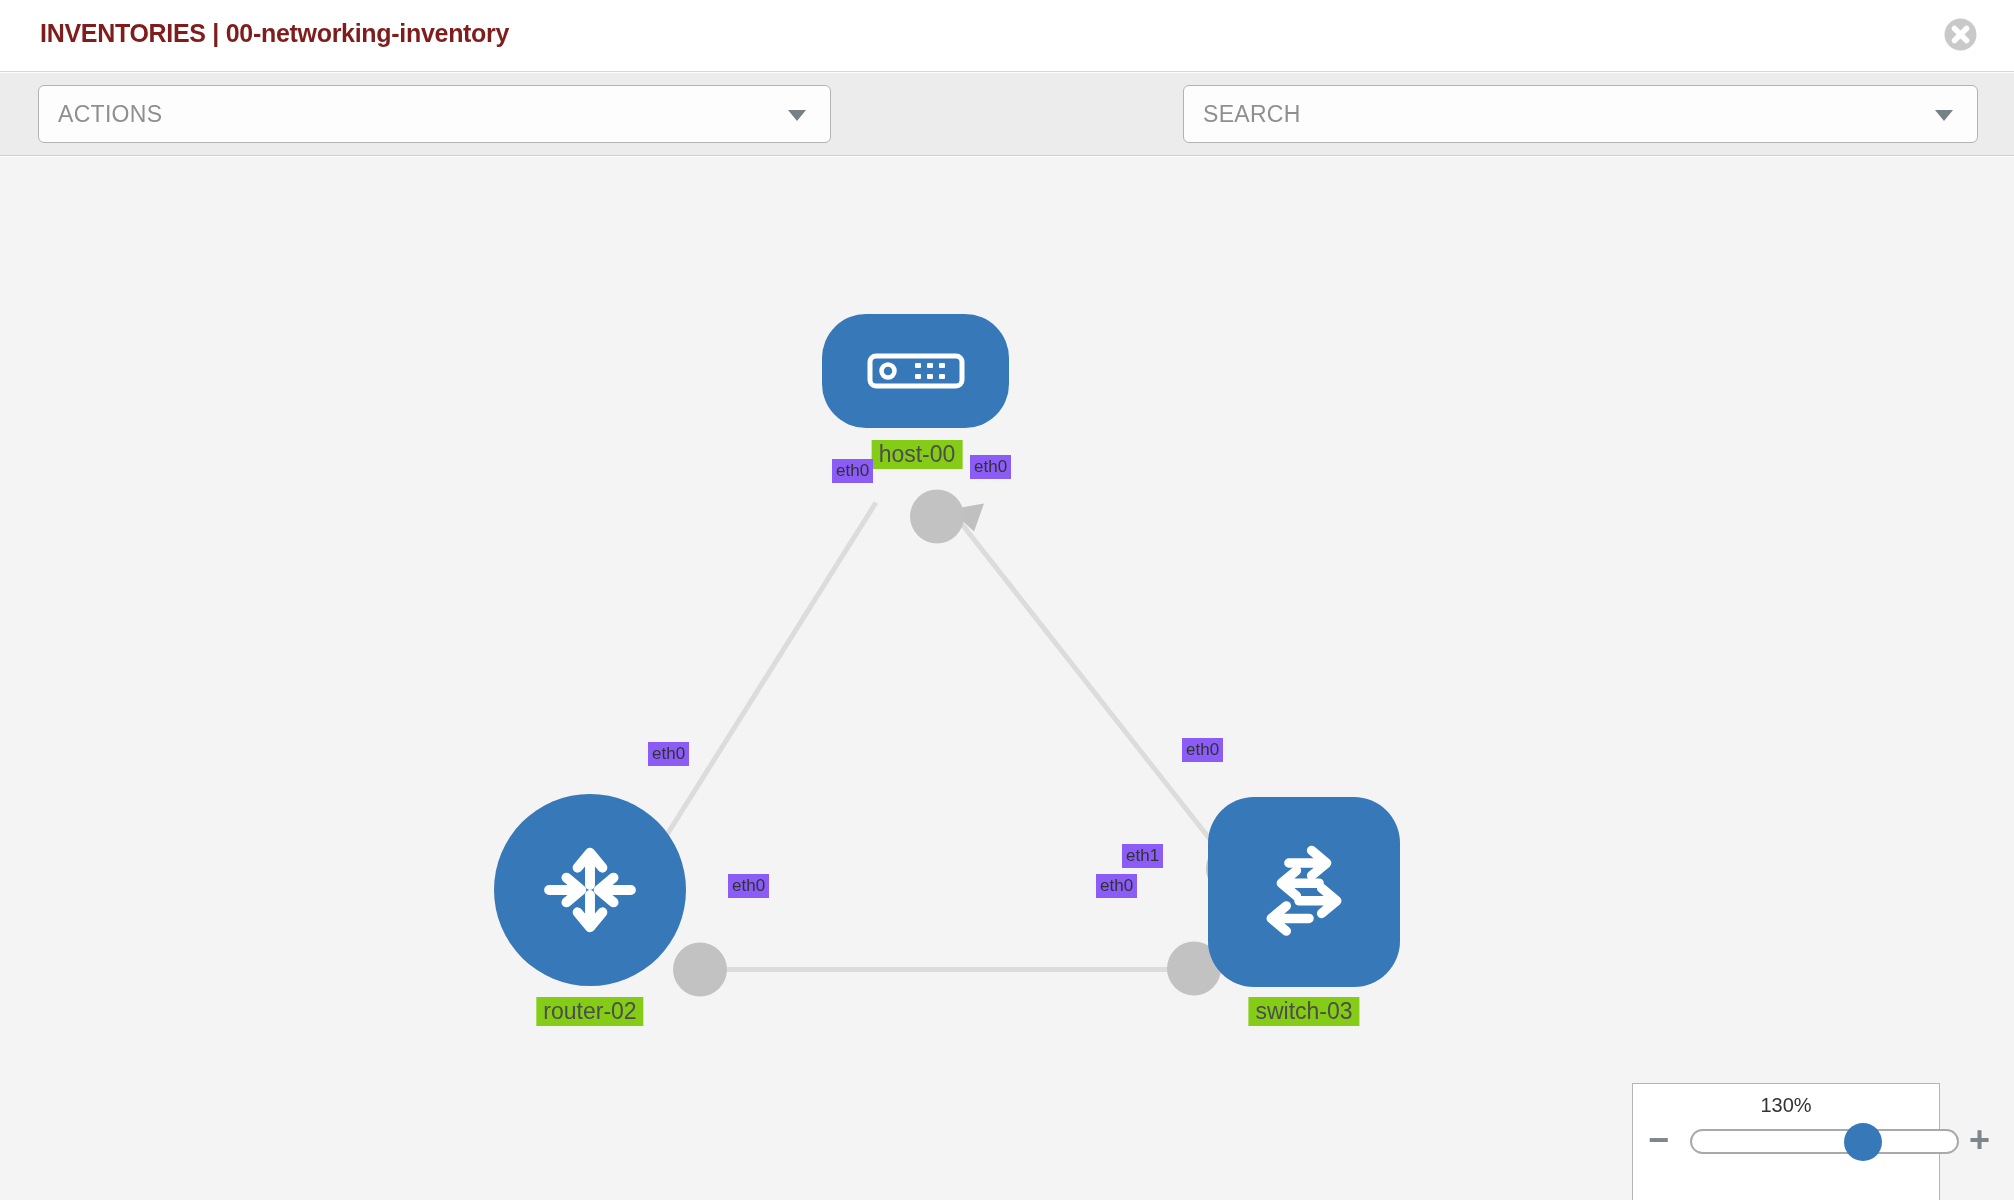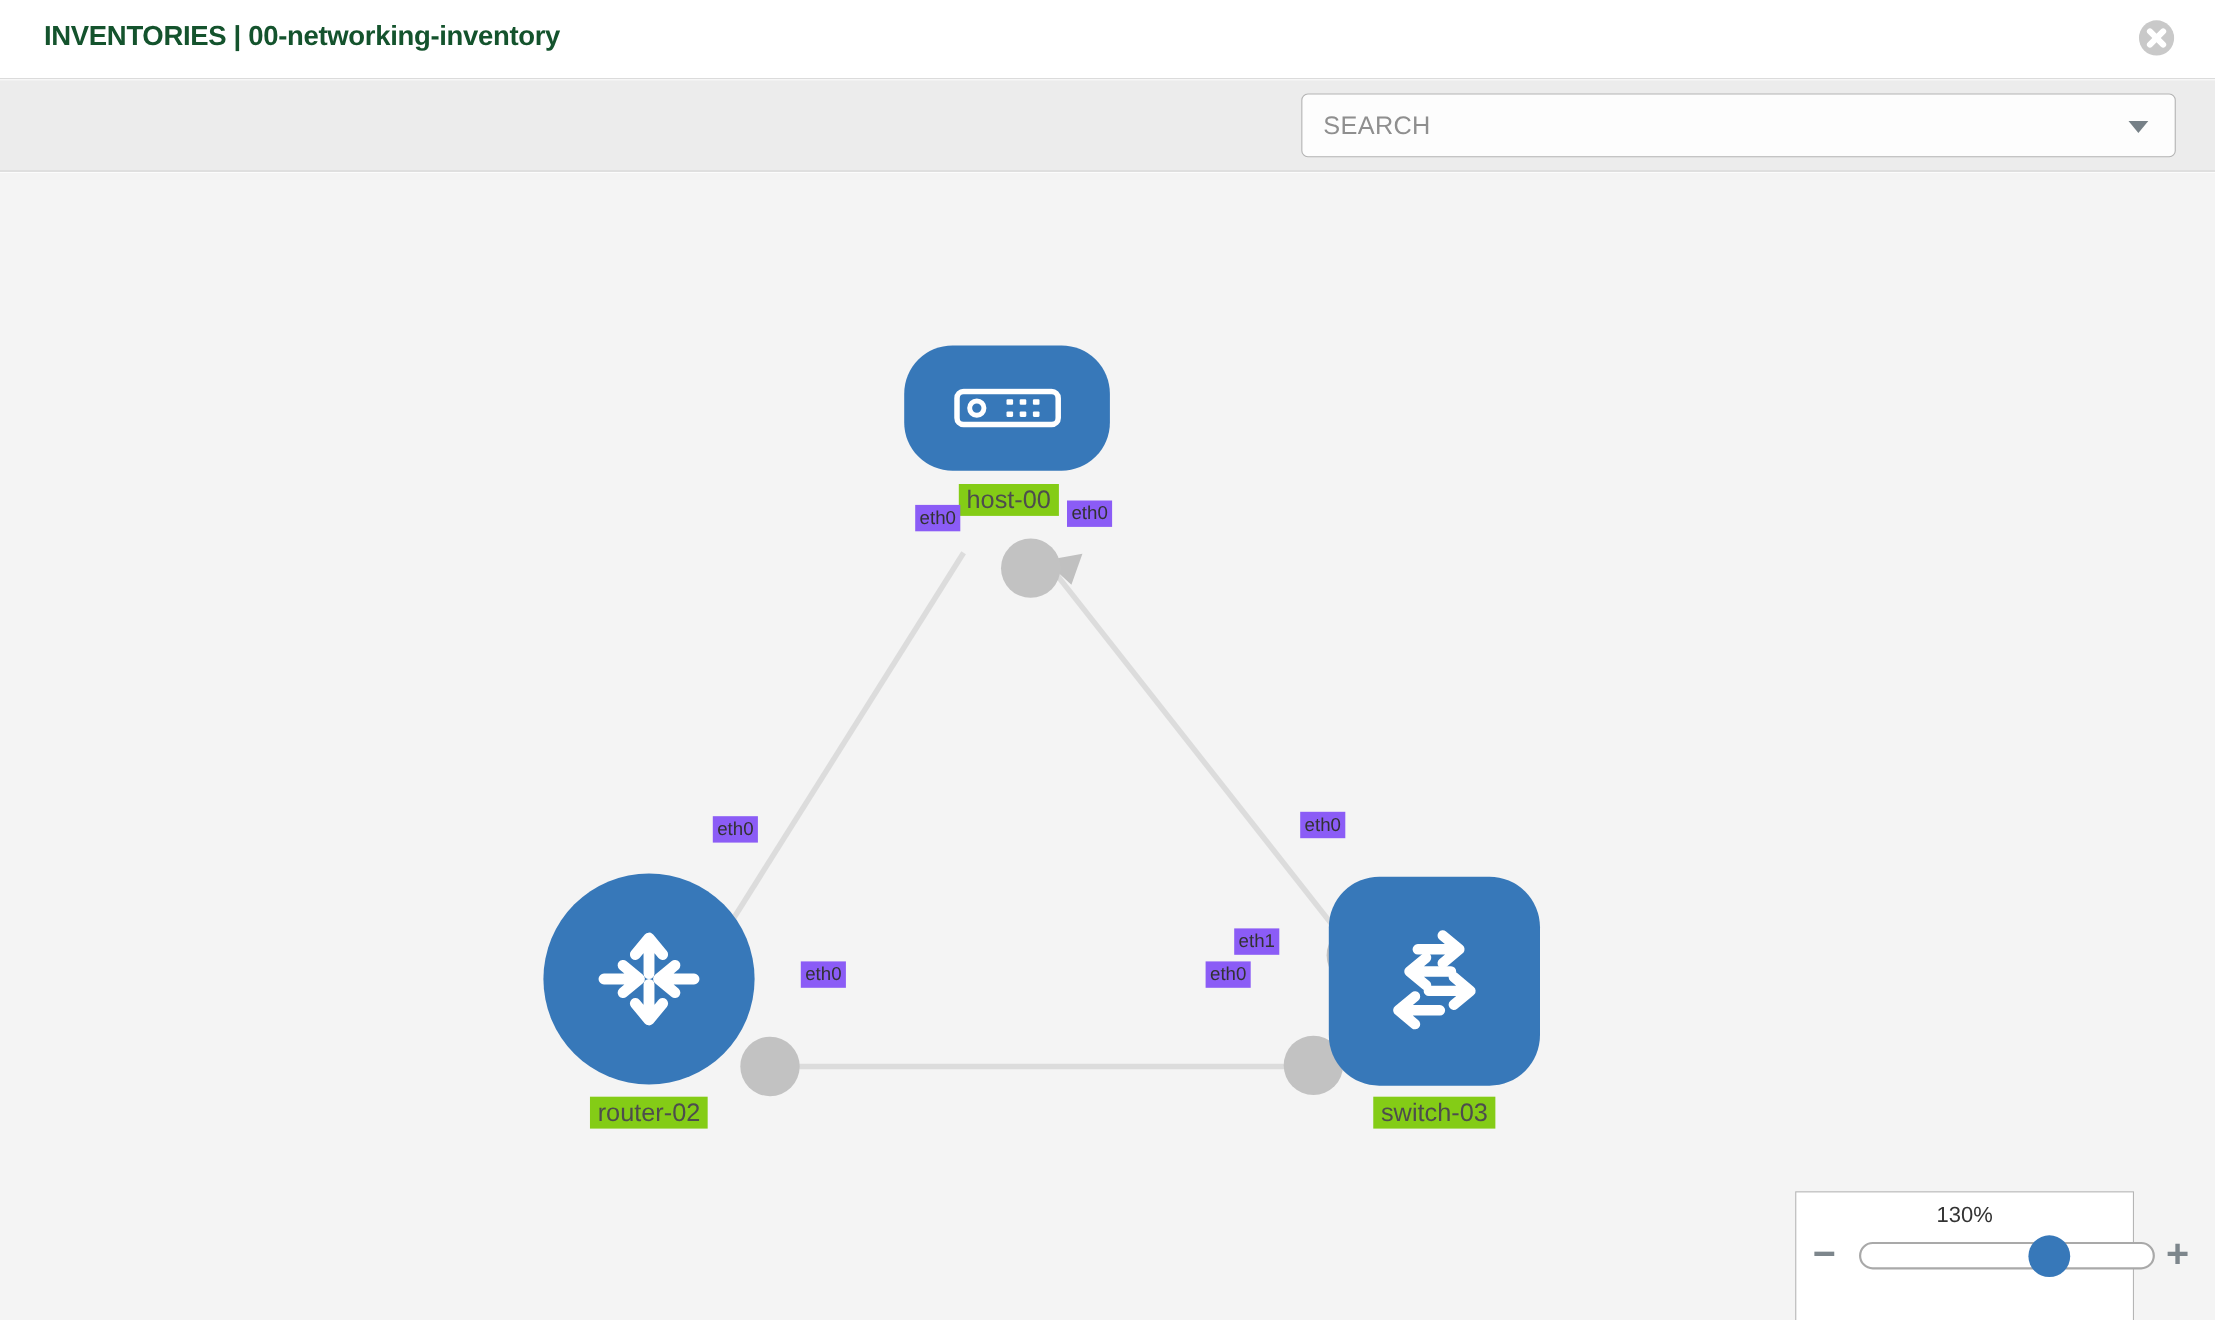--- a/index.html
+++ b/index.html
@@ -11,21 +11,21 @@
     overflow: hidden;
   }
 
   
   .header {
     position: absolute; left: 0; top: 0; width: 2014px; height: 72px;
     background: #ffffff; border-bottom: 1px solid #d7d7d7;
   }
   .header-title {
     position: absolute; left: 40px; top: 19px;
-    font-size: 25px; font-weight: bold; color: #14532d; letter-spacing: -0.3px;
+    font-size: 25px; font-weight: bold; color: #7f1d1d; letter-spacing: -0.3px;
   }
   .close-btn {
     position: absolute; left: 1944px; top: 18px; width: 33px; height: 33px;
     cursor: pointer;
   }
 
   
   .toolbar {
     position: absolute; left: 0; top: 73px; width: 2014px; height: 83px;
     background: #ececec; border-bottom: 1px solid #d2d2d2;
@@ -112,20 +112,24 @@
   <div class="close-btn">
     <svg width="33" height="33" viewBox="0 0 33 33">
       <circle cx="16.5" cy="16.5" r="16" fill="#c9c9c9"></circle>
       <line x1="10.5" y1="10.5" x2="22.5" y2="22.5" stroke="#ffffff" stroke-width="5.5" stroke-linecap="round"></line>
       <line x1="22.5" y1="10.5" x2="10.5" y2="22.5" stroke="#ffffff" stroke-width="5.5" stroke-linecap="round"></line>
     </svg>
   </div>
 </div>
 
 <div class="toolbar">
+  <div class="dropdown dropdown-actions">
+    <span class="dropdown-label">ACTIONS</span>
+    <span class="caret"></span>
+  </div>
 
   <div class="tool-icon wrench">
     <svg width="32" height="32" viewBox="0 0 512 512">
       <path fill="#8a9196" d="M507.73 109.1c-2.24-9.03-13.54-12.09-20.12-5.51l-74.36 74.36-67.88-11.31-11.31-67.88 74.36-74.36c6.62-6.62 3.43-17.9-5.66-20.16-47.38-11.74-99.55.91-136.58 37.93-39.64 39.64-50.55 97.1-34.05 147.2L18.74 402.76c-24.99 24.99-24.99 65.51 0 90.5 24.99 24.99 65.51 24.99 90.5 0l213.21-213.21c50.12 16.71 107.47 5.68 147.37-34.22 37.07-37.07 49.7-89.32 37.91-136.73zM64 472c-13.25 0-24-10.75-24-24 0-13.26 10.75-24 24-24s24 10.74 24 24c0 13.25-10.75 24-24 24z"></path>
     </svg>
   </div>
 
   <div class="tool-icon key">
     <svg width="32" height="32" viewBox="0 0 512 512">
       <g transform="scale(-1,1) translate(-512,0)">

